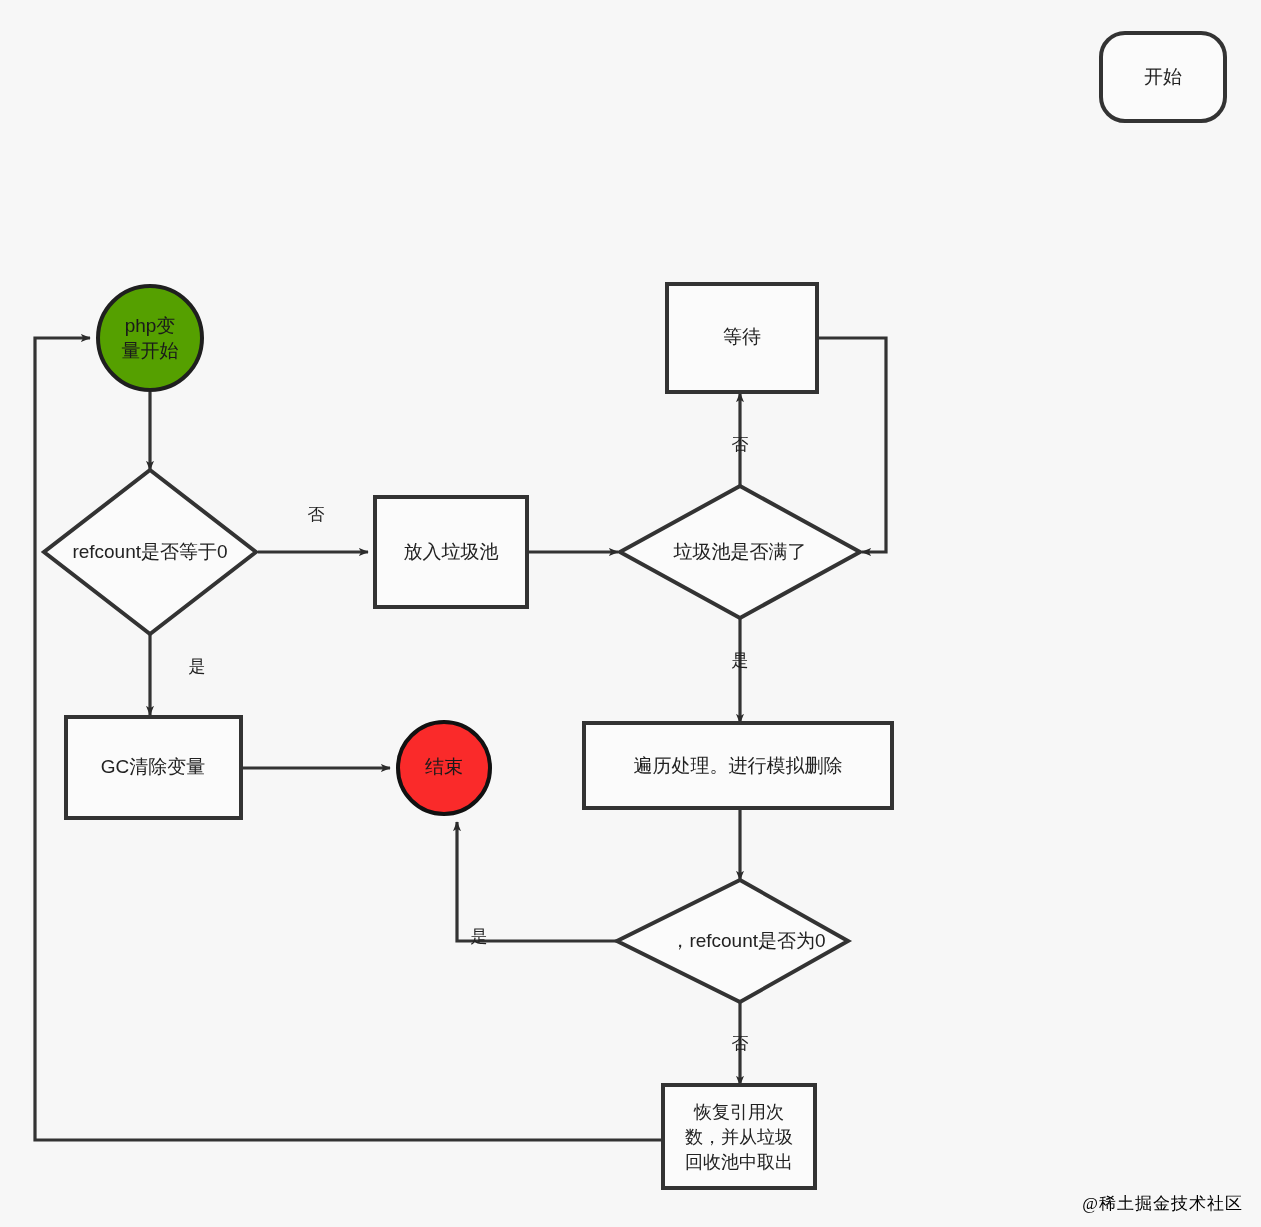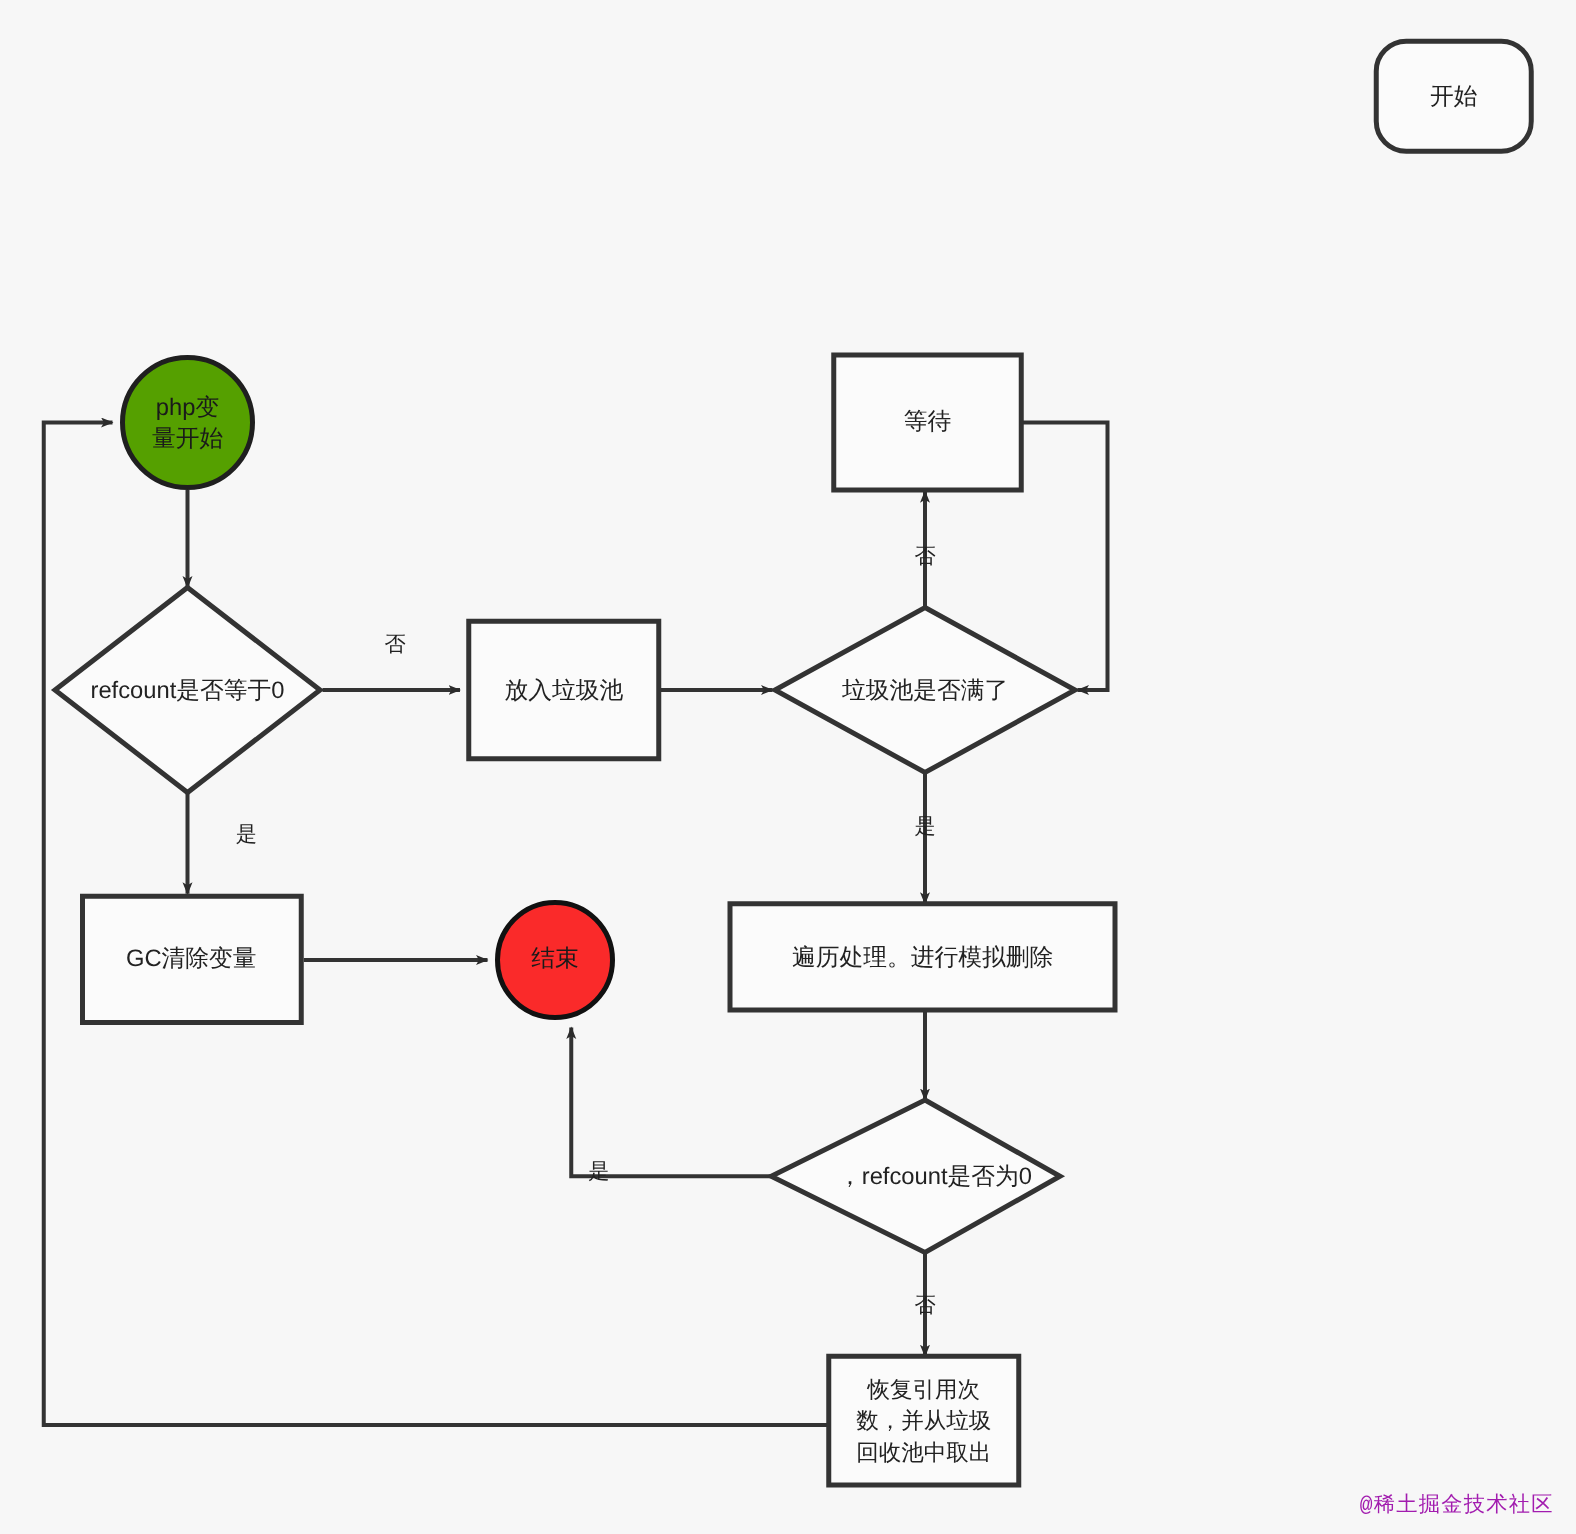--- a/index.html
+++ b/index.html
@@ -68,23 +68,23 @@
     font-family: "Liberation Sans", "DejaVu Sans", sans-serif;
     font-size: 17px;
     fill: #222222;
     text-anchor: middle;
     dominant-baseline: middle;
   }
   .watermark {
     position: absolute;
     right: 18px;
     bottom: 12px;
-    font-family: Liberation Mono, monospace;
+    font-family: Liberation Serif, serif;
     font-size: 17px;
-    color: #a21caf;
+    color: #000000;
     letter-spacing: 1px;
     user-select: none;
   }
 </style>
 </head>
 <body>
 
 <svg id="canvas" viewBox="0 0 1261 1227">
 
   <defs>

